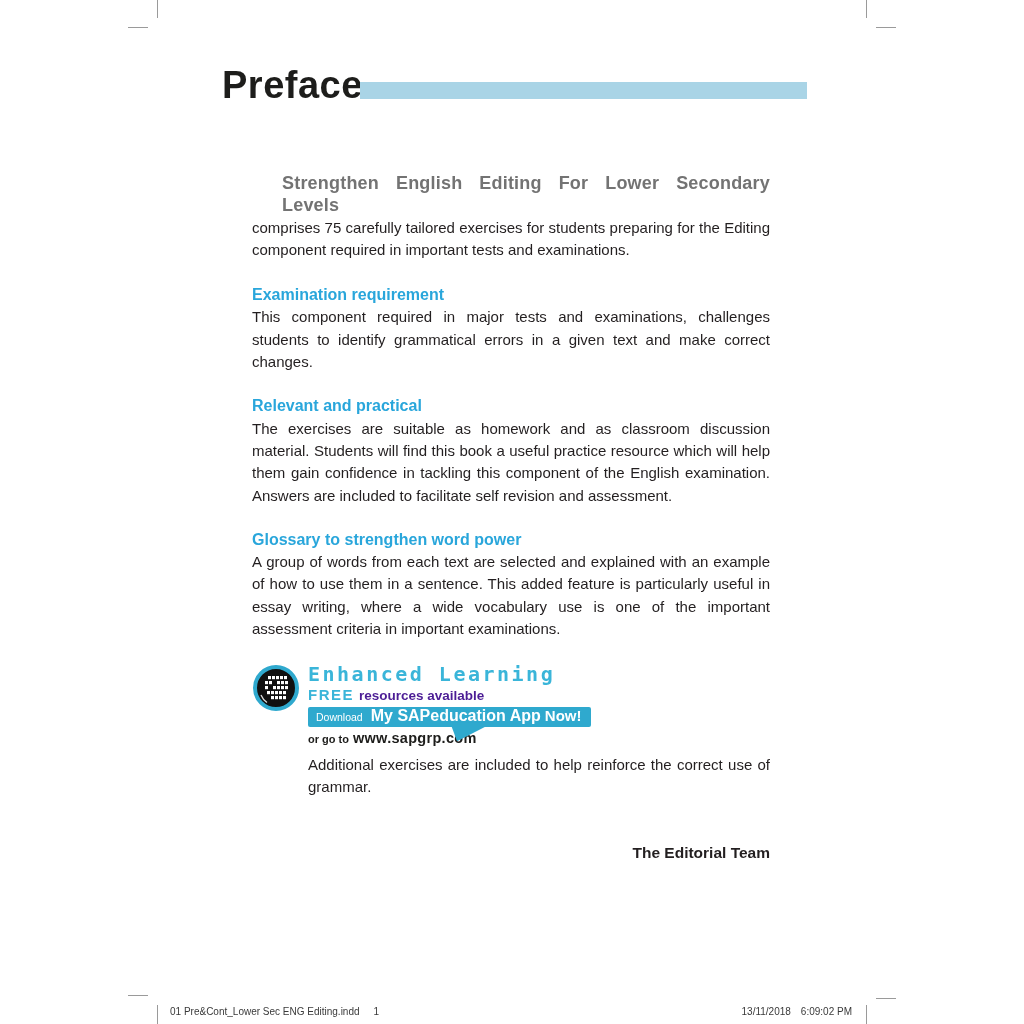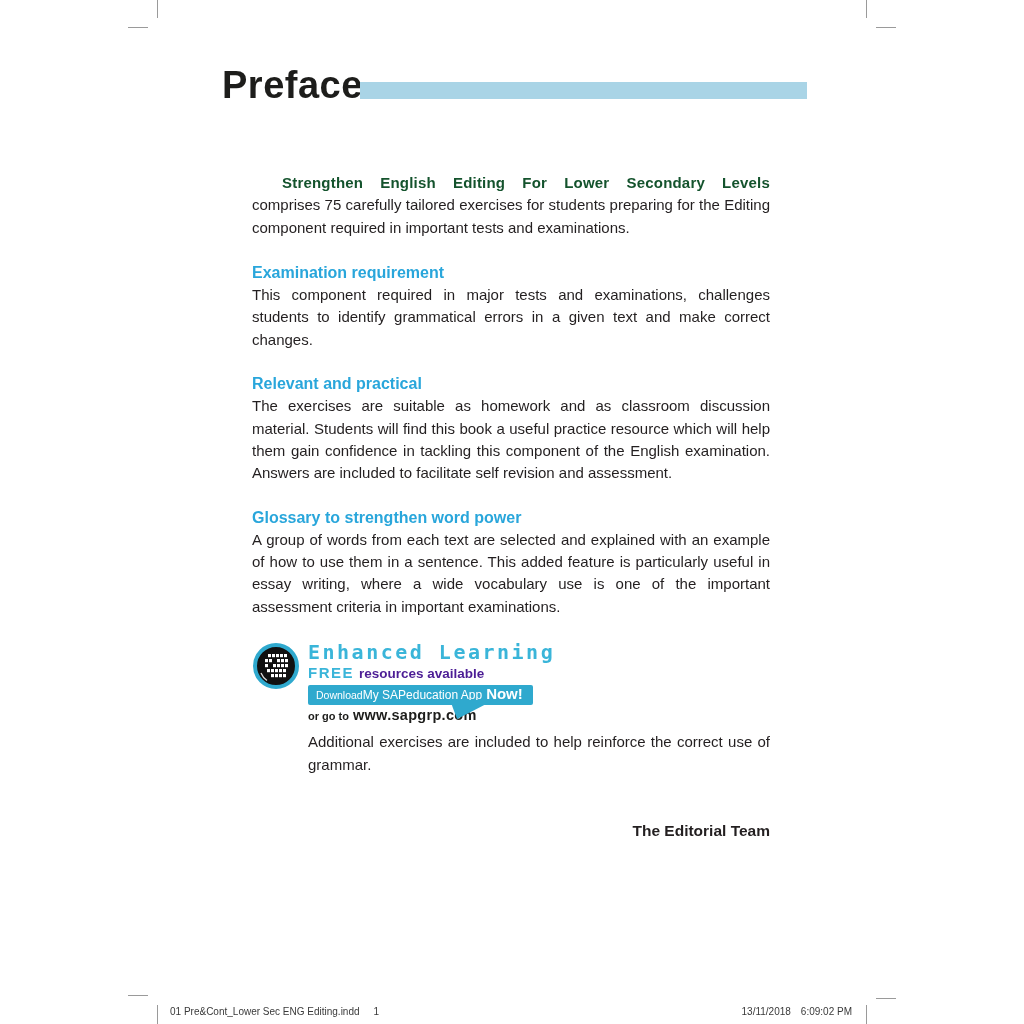--- a/index.html
+++ b/index.html
@@ -17,21 +17,21 @@
     font-size:38px; font-weight:bold; letter-spacing:0.5px; color:#1d1d1b;
   }
   .accent-bar { position:absolute; left:360px; top:82px; width:447px; height:17px; background:#A9D4E6; }
 
   
   .content {
     position:absolute; left:252px; top:172px; width:518px;
     font-size:15px; line-height:22.3px; text-align:justify; color:#231F20;
   }
   .intro-heading {
-    margin:0; padding-left:30px; color:#14532d; font-weight:bold; font-size:15px;
+    margin:0; padding-left:30px; color:#737373; font-weight:bold; font-size:18px;
     letter-spacing:0.2px; text-align:justify; text-align-last:justify;
   }
   .intro-body { margin:0; }
   .section-heading {
     margin:22px 0 0 0; color:#29A6DB; font-weight:bold; font-size:16px;
     text-align:left; text-align-last:left;
   }
   .section-body { margin:0; }
 
   
@@ -43,21 +43,21 @@
     font-family:"DejaVu Sans Mono", monospace; line-height:24px;
   }
   .el-free { margin-top:1px; line-height:16px; }
   .free-word { color:#3AB5D9; font-weight:bold; font-size:15px; letter-spacing:1.5px; }
   .free-rest { color:#4c1d95; font-weight:bold; font-size:13.5px; margin-left:5px; }
   .el-banner {
     display:inline-block; background:#2FA9CE; color:#ffffff;
     padding:2px 10px 3px 8px; margin-top:3px; border-radius:2px; line-height:14px;
   }
   .banner-prefix { font-size:10.5px; }
-  .banner-main { font-size:12px; font-weight:normal; margin-left:0; }
+  .banner-main { font-size:16px; font-weight:bold; margin-left:8px; }
   .banner-suffix { font-size:15px; font-weight:bold; margin-left:4px; }
   .el-tail {
     position:absolute; left:142px; top:60px; width:44px; height:19px;
     background:#2FA9CE; clip-path:polygon(0 0, 100% 0, 16% 100%);
   }
   .el-go { margin-top:2px; line-height:16px; }
   .el-go-prefix { font-weight:bold; font-size:11px; color:#1d1d1b; }
   .el-url { font-weight:bold; font-size:14.5px; letter-spacing:0.3px; margin-left:4px; color:#1d1d1b; }
 
   .note { margin:7px 0 0 56px; text-align:justify; }

